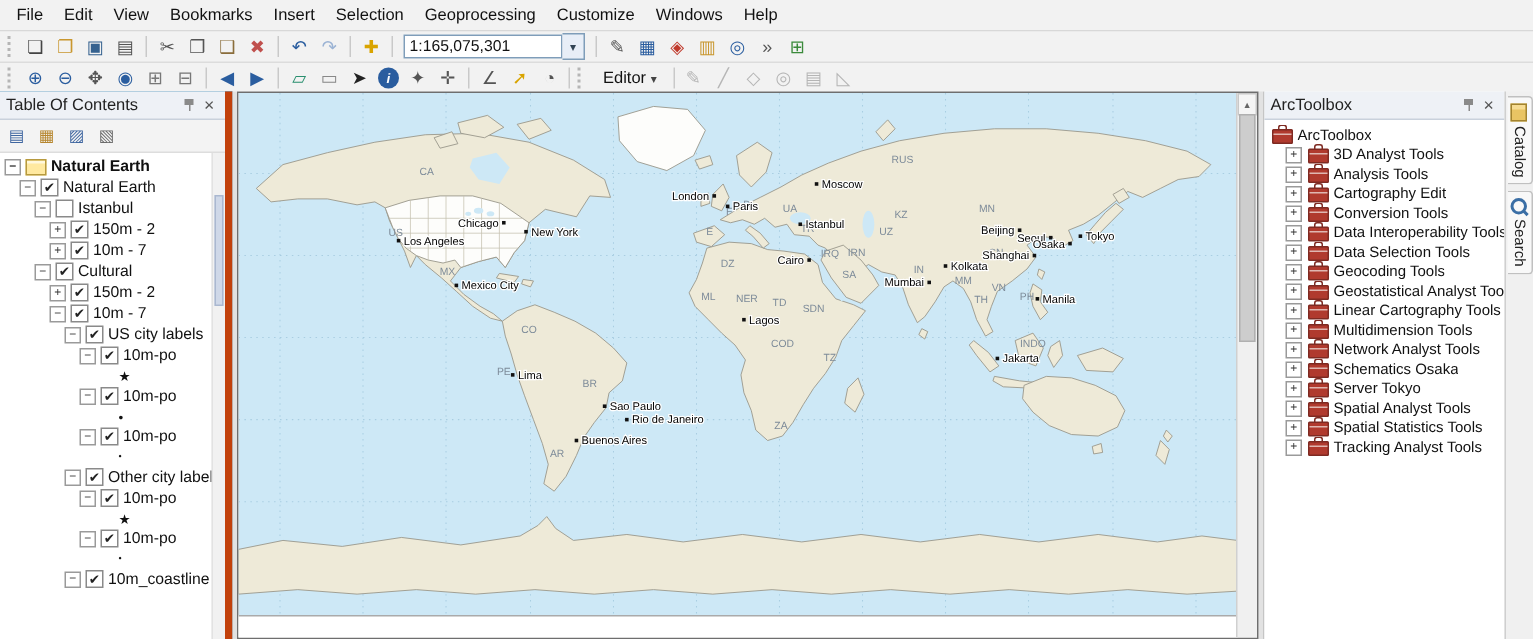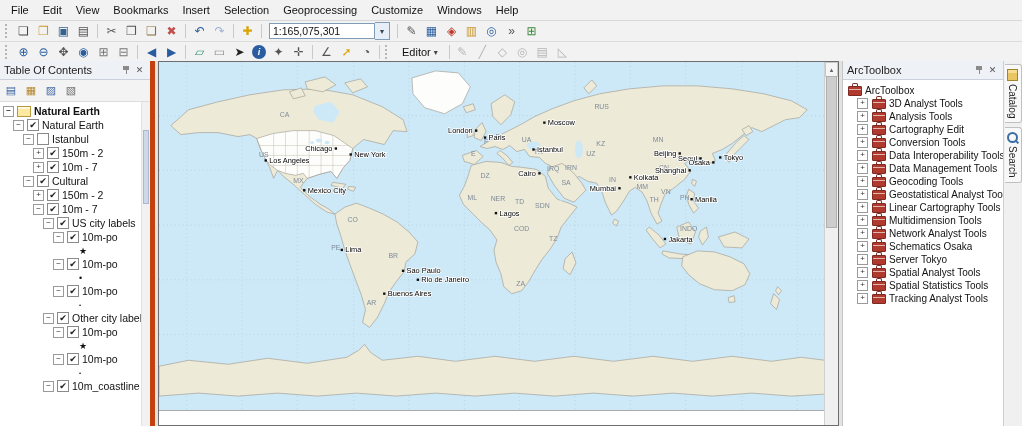--- a/index.html
+++ b/index.html
@@ -498,21 +498,21 @@
             <span class="tlabel">Conversion Tools</span>
           </div>
           <div class="atb-row" style="padding-left: 14px;">
             <span class="exp">+</span>
             <span class="tbx"></span>
             <span class="tlabel">Data Interoperability Tools</span>
           </div>
           <div class="atb-row" style="padding-left: 14px;">
             <span class="exp">+</span>
             <span class="tbx"></span>
-            <span class="tlabel">Data Management Tools</span>
+            <span class="tlabel">Data Selection Tools</span>
           </div>
           <div class="atb-row" style="padding-left: 14px;">
             <span class="exp">+</span>
             <span class="tbx"></span>
             <span class="tlabel">Geocoding Tools</span>
           </div>
           <div class="atb-row" style="padding-left: 14px;">
             <span class="exp">+</span>
             <span class="tbx"></span>
             <span class="tlabel">Geostatistical Analyst Tools</span>

